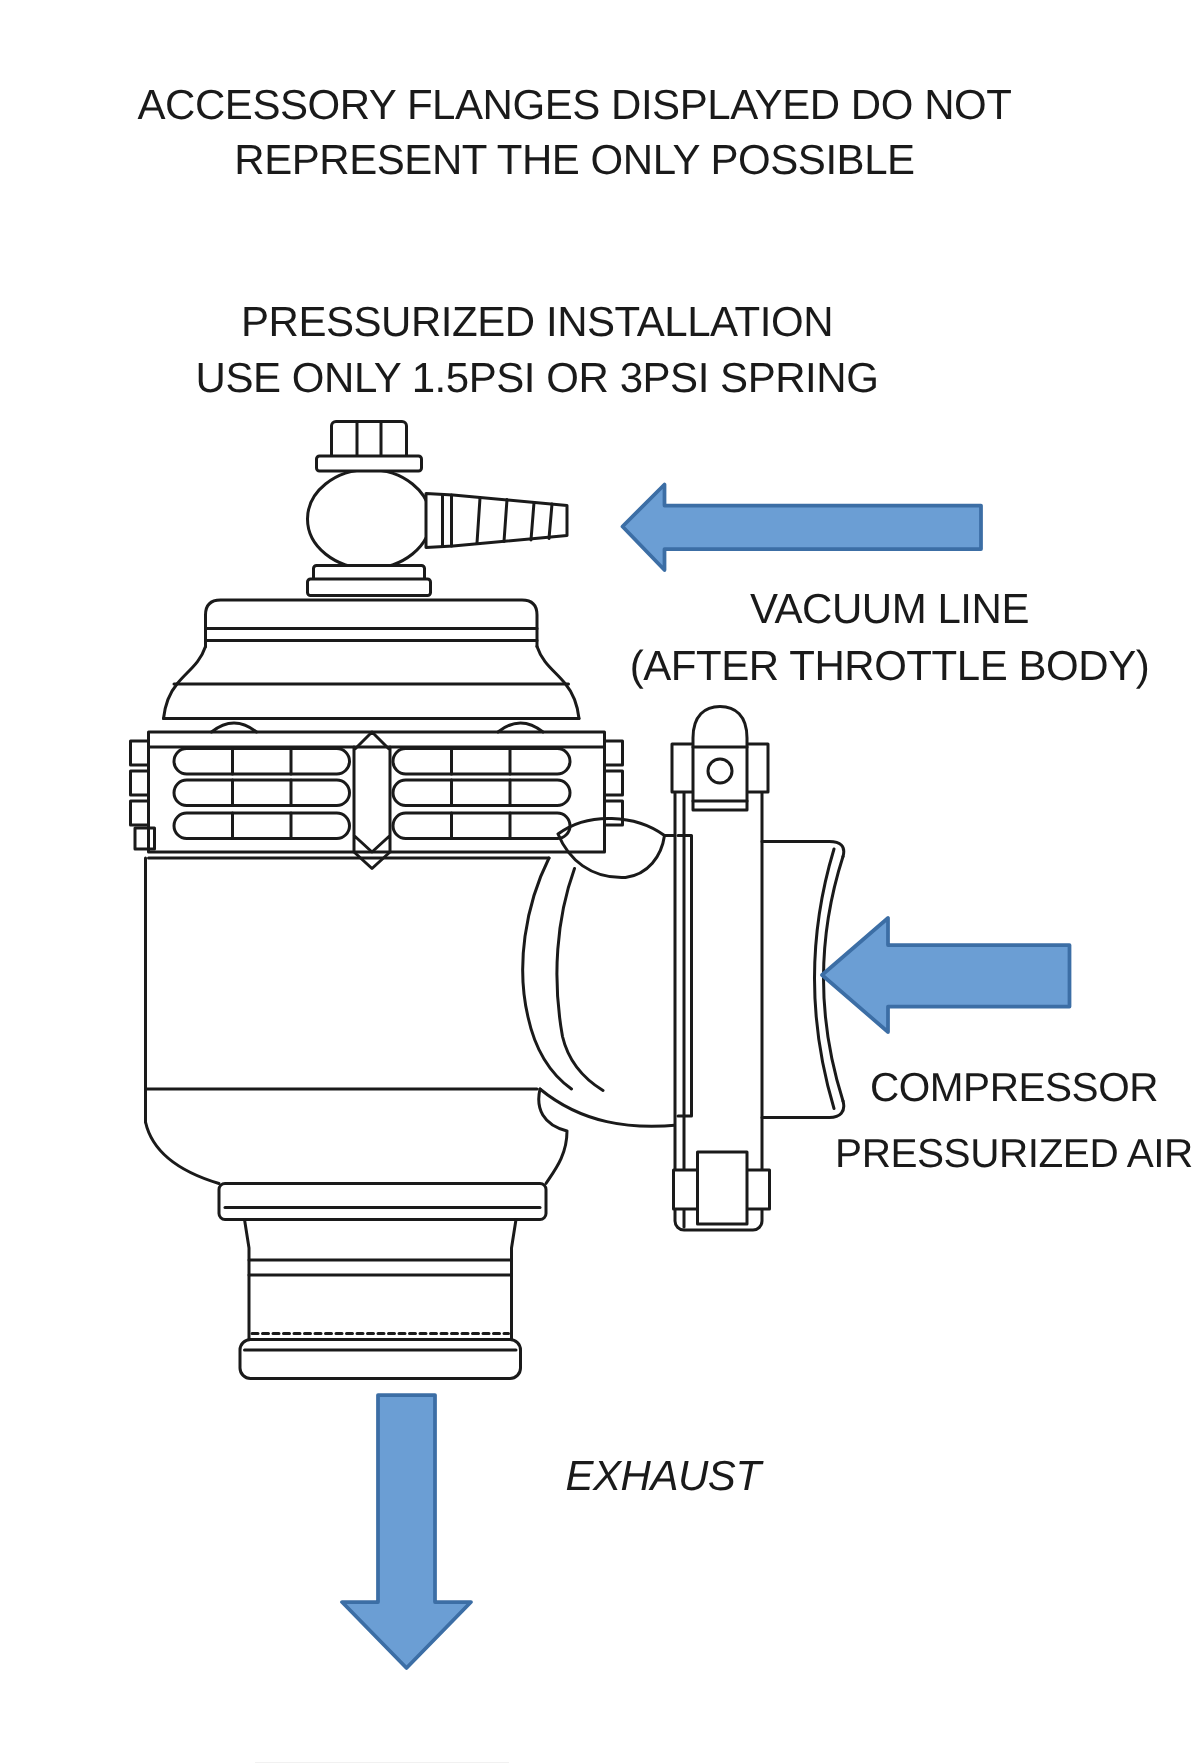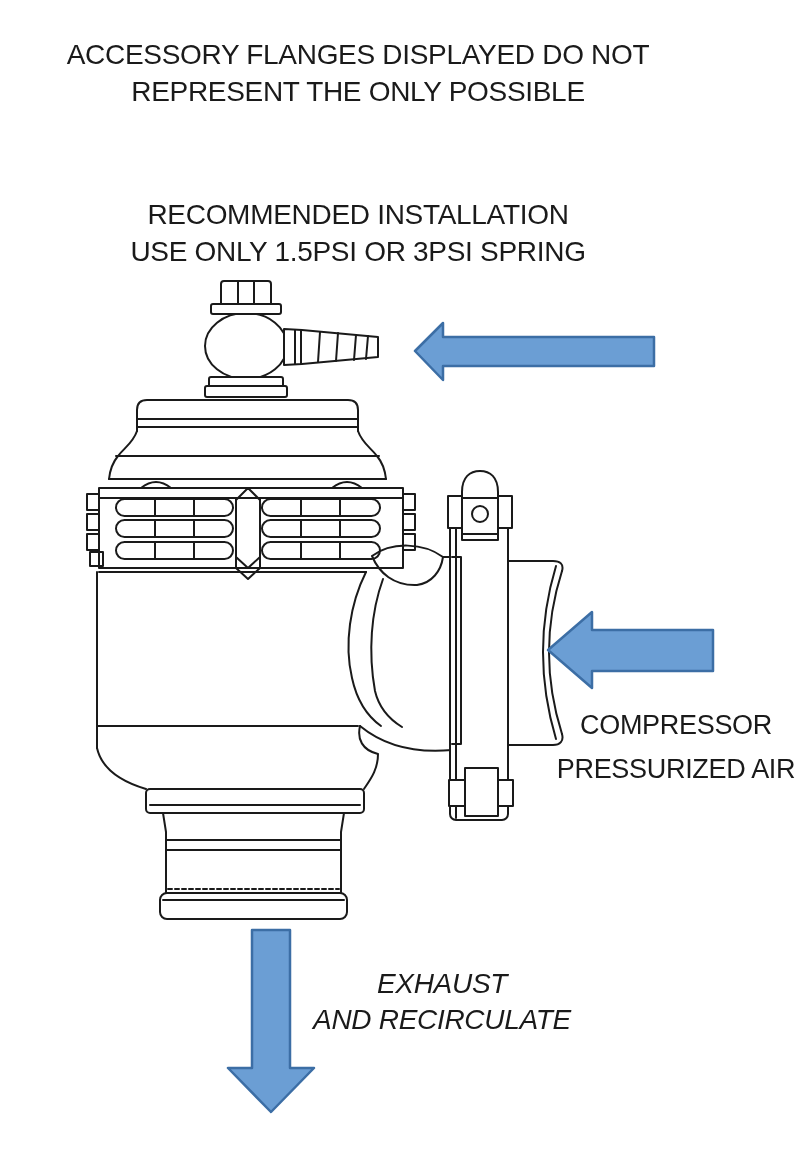--- a/index.html
+++ b/index.html
@@ -15,50 +15,53 @@
   .txt{
     position:absolute;
     text-align:center;
     font-size:28px;
     line-height:37px;
     letter-spacing:-0.3px;
     white-space:nowrap;
   }
   .txt div{white-space:nowrap;}
   .diagram-svg{position:absolute;left:0;top:0;width:800px;height:1175px;}
-  #note-block{left:0;top:36px;width:716px;}
+  #note-block{left:0;top:51px;width:716px;padding-left:25px;}
   #rec-block{left:0;top:196px;width:716px;}
   #vacuum-label{left:393px;top:387px;width:400px;line-height:38px;}
   #compressor-label{left:496px;top:703px;width:360px;line-height:44px;font-size:27px;}
   #exhaust-label{left:292px;top:966px;width:300px;line-height:36px;font-style:italic;}
 </style>
 </head>
 <body>
 
 <div class="canvas">
 
   <div class="txt" id="note-block">
     <div>ACCESSORY FLANGES DISPLAYED DO NOT</div>
     <div>REPRESENT THE ONLY POSSIBLE</div>
   </div>
 
   <div class="txt" id="rec-block">
-    <div>RECOMMENDED INSTALLATION</div>
+    <div>PRESSURIZED INSTALLATION</div>
     <div>USE ONLY 1.5PSI OR 3PSI SPRING</div>
   </div>
 
+  <div class="txt" id="vacuum-label">
+    <div>VACUUM LINE</div>
+    <div>(AFTER THROTTLE BODY)</div>
+  </div>
 
   <div class="txt" id="compressor-label">
     <div>COMPRESSOR</div>
     <div>PRESSURIZED AIR</div>
   </div>
 
   <div class="txt" id="exhaust-label">
     <div>EXHAUST</div>
-    <div>AND RECIRCULATE</div>
   </div>
 
   <svg class="diagram-svg" viewBox="0 0 800 1175" xmlns="http://www.w3.org/2000/svg">
 
     <g fill="none" stroke-width="2" stroke-linejoin="round" stroke-linecap="round" stroke="#1a1a1a">
 
       <g>
         <rect x="221" y="281" width="50" height="25" rx="3"></rect>
         <path d="M238 282 V305 M254 282 V305"></path>
         <ellipse cx="246" cy="346" rx="41" ry="33"></ellipse>

